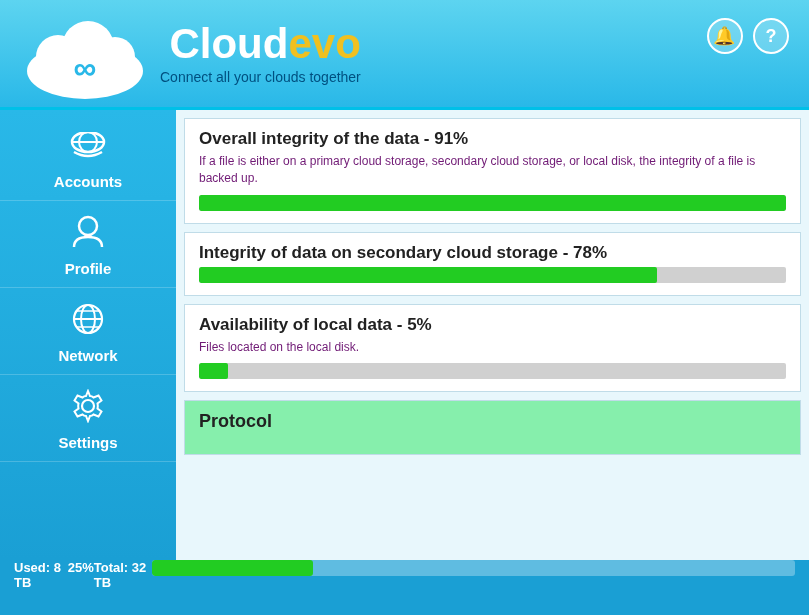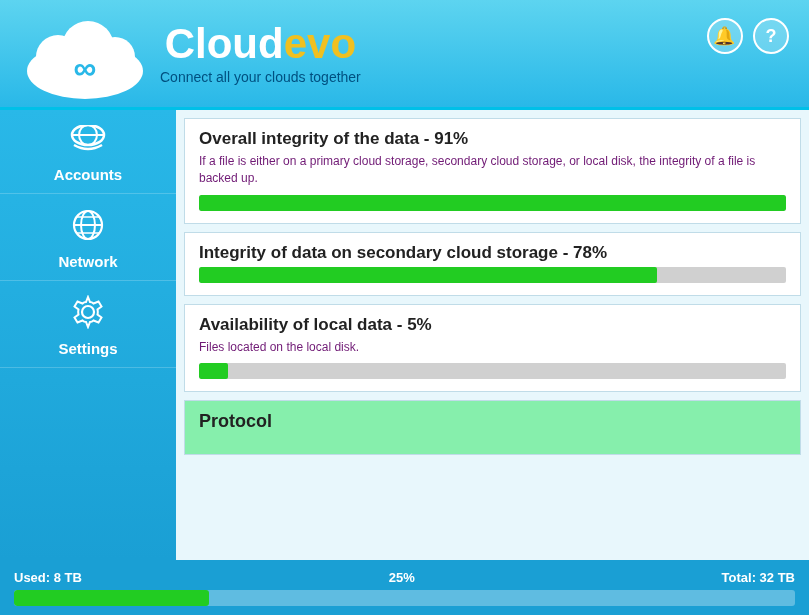--- a/index.html
+++ b/index.html
@@ -11,21 +11,21 @@
       height: 110px;
       display: flex;
       align-items: center;
       padding: 0 20px;
       position: relative;
       border-bottom: 3px solid #00c0e8;
     }
     #logo-area {
       display: flex;
       flex-direction: column;
-      align-items: center;
+      align-items: flex-end;
       margin-left: 10px;
     }
     #app-title {
       font-size: 42px;
       font-weight: bold;
       color: white;
       line-height: 1;
     }
     #app-title span.evo {
       color: #f0c020;
@@ -67,21 +67,21 @@
       height: calc(615px - 110px - 55px);
     }
 
     
     #sidebar {
       width: 176px;
       background: linear-gradient(180deg, #29b8e8 0%, #1a9fd4 100%);
       display: flex;
       flex-direction: column;
       align-items: center;
-      padding-top: 1px;
+      padding-top: 8px;
       flex-shrink: 0;
     }
     .sidebar-item {
       width: 100%;
       display: flex;
       flex-direction: column;
       align-items: center;
       padding: 14px 0 10px;
       cursor: pointer;
       color: white;
@@ -153,22 +153,22 @@
       font-weight: bold;
       color: #222;
       margin-bottom: 10px;
     }
 
     
     #statusbar {
       height: 55px;
       background: #1a9fd4;
       display: flex;
-      flex-direction: column;
-      justify-content: center;
+      flex-direction: row;
+      justify-content: space-between;
       padding: 0 14px;
       position: relative;
     }
     #statusbar-top {
       display: flex;
       justify-content: space-between;
       font-size: 13px;
       color: white;
       font-weight: bold;
       margin-bottom: 5px;
@@ -229,20 +229,29 @@
         <svg width="36" height="30" viewBox="0 0 36 30">
             <ellipse cx="18" cy="10" rx="16" ry="10" fill="none" stroke="white" stroke-width="2.5"></ellipse>
             <ellipse cx="18" cy="10" rx="9" ry="10" fill="none" stroke="white" stroke-width="2"></ellipse>
             <line x1="2" y1="10" x2="34" y2="10" stroke="white" stroke-width="2"></line>
             <path d="M4 20 Q18 28 32 20" fill="none" stroke="white" stroke-width="2.5"></path>
           </svg>
       </span>
       <span class="sidebar-label">Accounts</span>
     </div>
 
+    <div class="sidebar-item">
+      <span class="sidebar-icon">
+        <svg width="32" height="34" viewBox="0 0 32 34">
+            <circle cx="16" cy="11" r="9" fill="none" stroke="white" stroke-width="2.5"></circle>
+            <path d="M2 32 Q2 22 16 22 Q30 22 30 32" fill="none" stroke="white" stroke-width="2.5"></path>
+          </svg>
+      </span>
+      <span class="sidebar-label">Profile</span>
+    </div>
 
 
     <div class="sidebar-item">
       <span class="sidebar-icon">
         <svg width="36" height="34" viewBox="0 0 36 34">
             <circle cx="18" cy="17" r="14" fill="none" stroke="white" stroke-width="2.2"></circle>
             <ellipse cx="18" cy="17" rx="7" ry="14" fill="none" stroke="white" stroke-width="2"></ellipse>
             <line x1="4" y1="17" x2="32" y2="17" stroke="white" stroke-width="2"></line>
             <line x1="6" y1="9" x2="30" y2="9" stroke="white" stroke-width="1.5"></line>
             <line x1="6" y1="25" x2="30" y2="25" stroke="white" stroke-width="1.5"></line>

